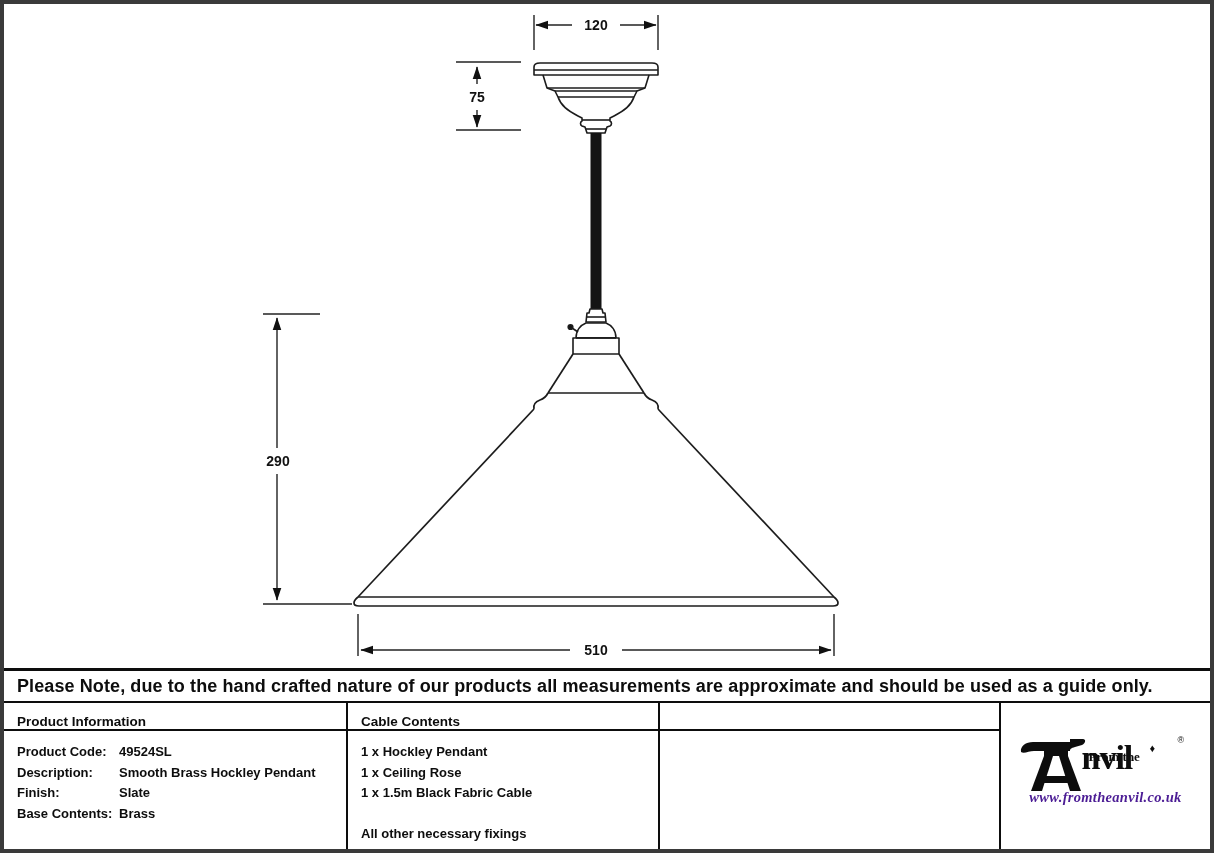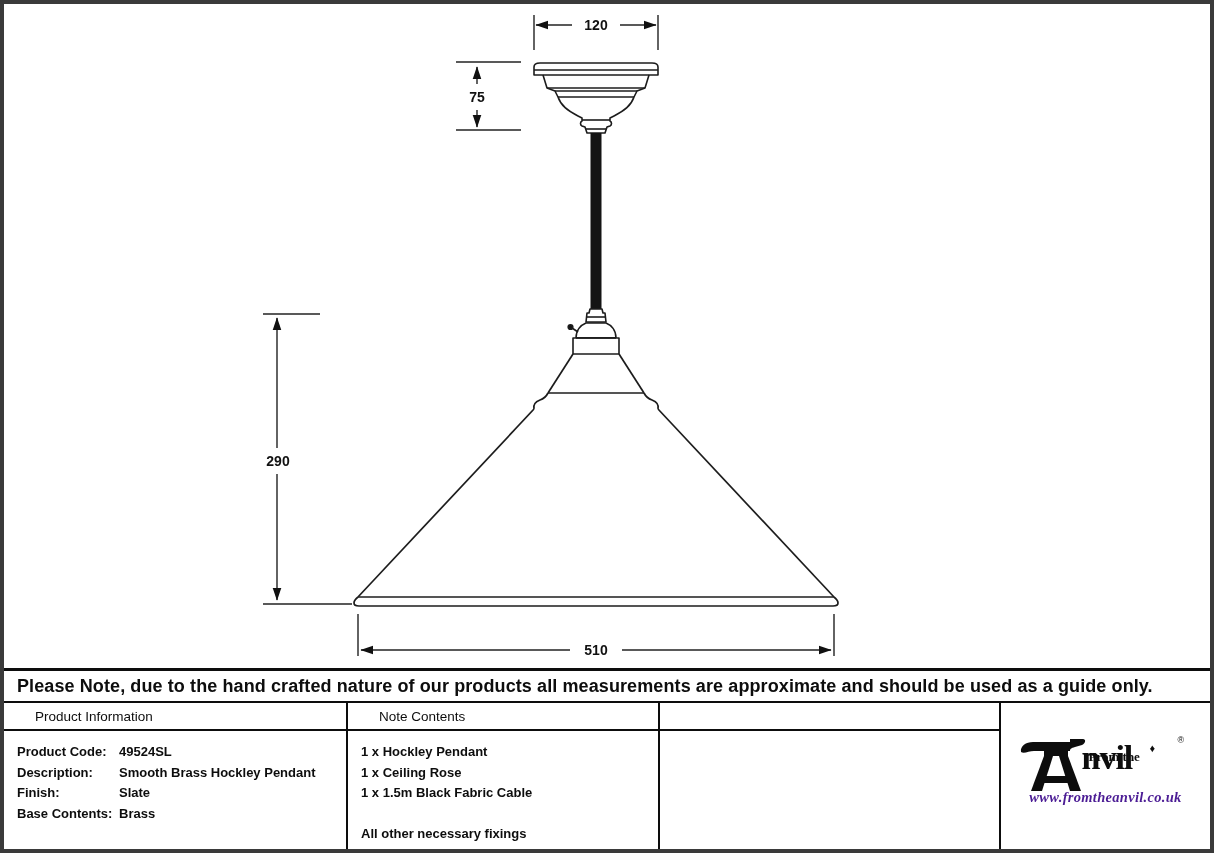--- a/index.html
+++ b/index.html
@@ -19,22 +19,22 @@
   }
 
   .spec-grid {
     display:grid;
     grid-template-columns:344px 312px 341px 1fr;
     grid-template-rows:28px 1fr;
     height:146px; color:#0d0d0d;
   }
   .cell { border-right:2px solid #0d0d0d; }
   .hdr  {
-    border-bottom:2px solid #0d0d0d; display:flex; align-items:center;
-    padding-left:31px; font-size:13.5px; font-weight:normal;
+    border-bottom:2px solid #0d0d0d; display:flex; align-items:flex-end;
+    padding-left:13px; font-size:13.5px; font-weight:bold;
   }
   .hdr-empty { border-bottom:2px solid #0d0d0d; }
   .body-cell { padding:11px 8px 0 13px; font-size:13px; font-weight:bold; }
   .info-row { display:flex; line-height:20.5px; }
   .info-label { width:102px; flex:0 0 102px; }
   .pack-line { line-height:20.5px; }
   .pack-footer { margin-top:20px; line-height:20px; }
   .logo-cell {
     grid-column:4; grid-row:1 / span 3;
     display:flex; align-items:center; justify-content:center;
@@ -148,21 +148,21 @@
   <div class="note-row">
     <span>Please Note, due to the hand crafted nature of our products all measurements are approximate and should be used as a guide only.</span>
   </div>
 
   <div class="spec-grid">
 
     <div class="cell hdr">
       <span>Product Information</span>
     </div>
     <div class="cell hdr">
-      <span>Note Contents</span>
+      <span>Cable Contents</span>
     </div>
     <div class="cell hdr-empty"></div>
 
     <div class="logo-cell">
       <div class="anvil-logo">
         <svg class="anvil-mark" width="66" height="54" viewBox="0 0 66 54">
           <path fill="#0d0d0d" d="M1,13 C0,7 6,3 13,3 L50,3 L50,0 L63,0 C66,0 66,4 62,6 L55,8 C51,9 50,10 50,12 L48,12 L48,17 L24,17 L24,12 L14,12 C9,12 4,15 1,13 Z"></path>
           <path fill="#0d0d0d" d="M24,17 L33,17 L22,52 L11,52 Z"></path>
           <path fill="#0d0d0d" d="M39,17 L48,17 L61,52 L50,52 Z"></path>
           <path fill="#0d0d0d" d="M26,37 L46,37 L48.5,44 L23.5,44 Z"></path>

